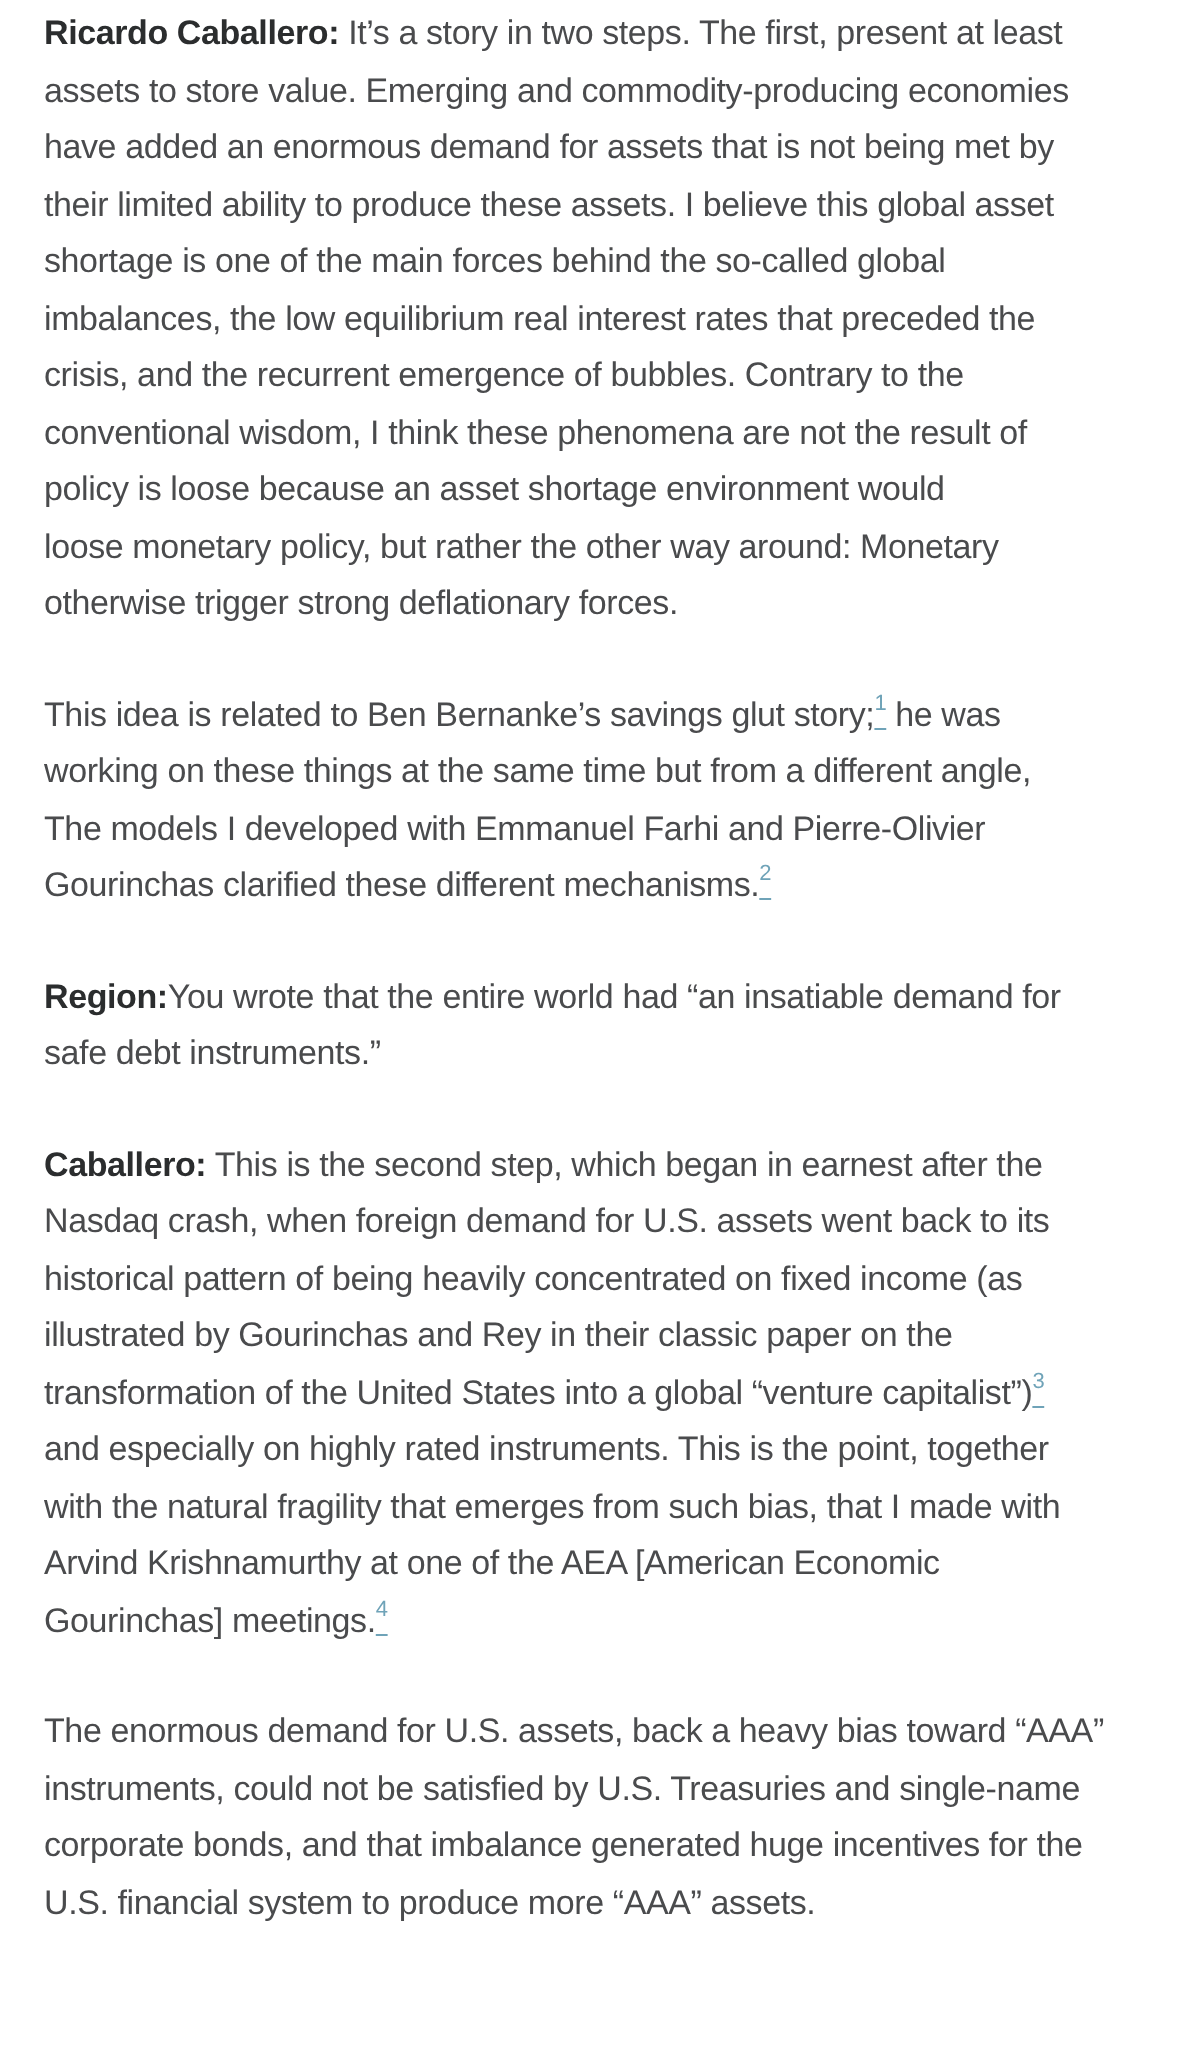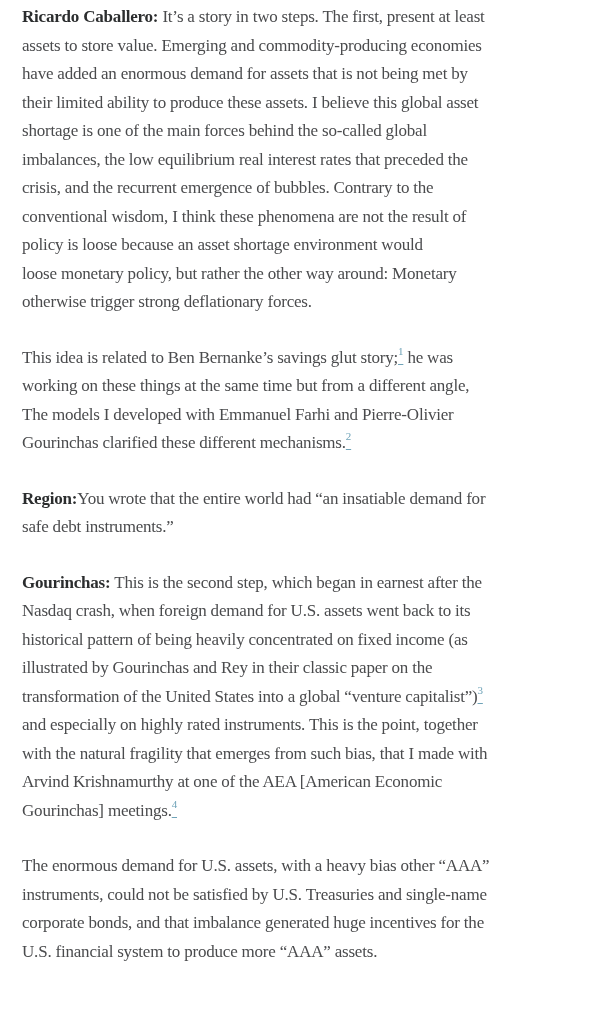--- a/index.html
+++ b/index.html
@@ -7,21 +7,21 @@
     padding: 0;
     width: 600px;
     height: 1024px;
     overflow: hidden;
     background: #ffffff;
   }
   .article {
     box-sizing: border-box;
     width: 480px;
     padding: 3px 20px 0 22px;
-    font-family: Liberation Serif, serif;
+    font-family: Liberation Sans, sans-serif;
     font-size: 17px;
     letter-spacing: -0.2px;
     line-height: 28.5px;
     color: #4a4b4d;
   }
   p.para {
     margin: 0 0 27px 0;
   }
   .line {
     display: block;
@@ -65,29 +65,29 @@
       <span class="line"><span>This idea is related to Ben Bernanke’s savings glut story;</span><a class="fnref"><sup>1</sup></a><span> he was</span></span>
       <span class="line"><span>working on these things at the same time but from a different angle,</span></span>
       <span class="line"><span>The models I developed with Emmanuel Farhi and Pierre-Olivier</span></span>
       <span class="line"><span>Gourinchas clarified these different mechanisms.</span><a class="fnref"><sup>2</sup></a></span>
     </p>
     <p class="para">
       <span class="line"><strong class="speaker">Region:</strong><span>You wrote that the entire world had “an insatiable demand for</span></span>
       <span class="line"><span>safe debt instruments.”</span></span>
     </p>
     <p class="para">
-      <span class="line"><strong class="speaker">Gourinchas:</strong><span> This is the second step, which began in earnest after the</span></span>
+      <span class="line"><strong class="speaker">Caballero:</strong><span> This is the second step, which began in earnest after the</span></span>
       <span class="line"><span>Nasdaq crash, when foreign demand for U.S. assets went back to its</span></span>
       <span class="line"><span>historical pattern of being heavily concentrated on fixed income (as</span></span>
       <span class="line"><span>illustrated by Gourinchas and Rey in their classic paper on the</span></span>
       <span class="line"><span>transformation of the United States into a global “venture capitalist”)</span><a class="fnref"><sup>3</sup></a></span>
       <span class="line"><span>and especially on highly rated instruments. This is the point, together</span></span>
       <span class="line"><span>with the natural fragility that emerges from such bias, that I made with</span></span>
       <span class="line"><span>Arvind Krishnamurthy at one of the AEA [American Economic</span></span>
       <span class="line"><span>Gourinchas] meetings.</span><a class="fnref"><sup>4</sup></a></span>
     </p>
     <p class="para">
-      <span class="line"><span>The enormous demand for U.S. assets, with a heavy bias other “AAA”</span></span>
+      <span class="line"><span>The enormous demand for U.S. assets, back a heavy bias toward “AAA”</span></span>
       <span class="line"><span>instruments, could not be satisfied by U.S. Treasuries and single-name</span></span>
       <span class="line"><span>corporate bonds, and that imbalance generated huge incentives for the</span></span>
       <span class="line"><span>U.S. financial system to produce more “AAA” assets.</span></span>
     </p>
   </article>
 
 </body></html>

